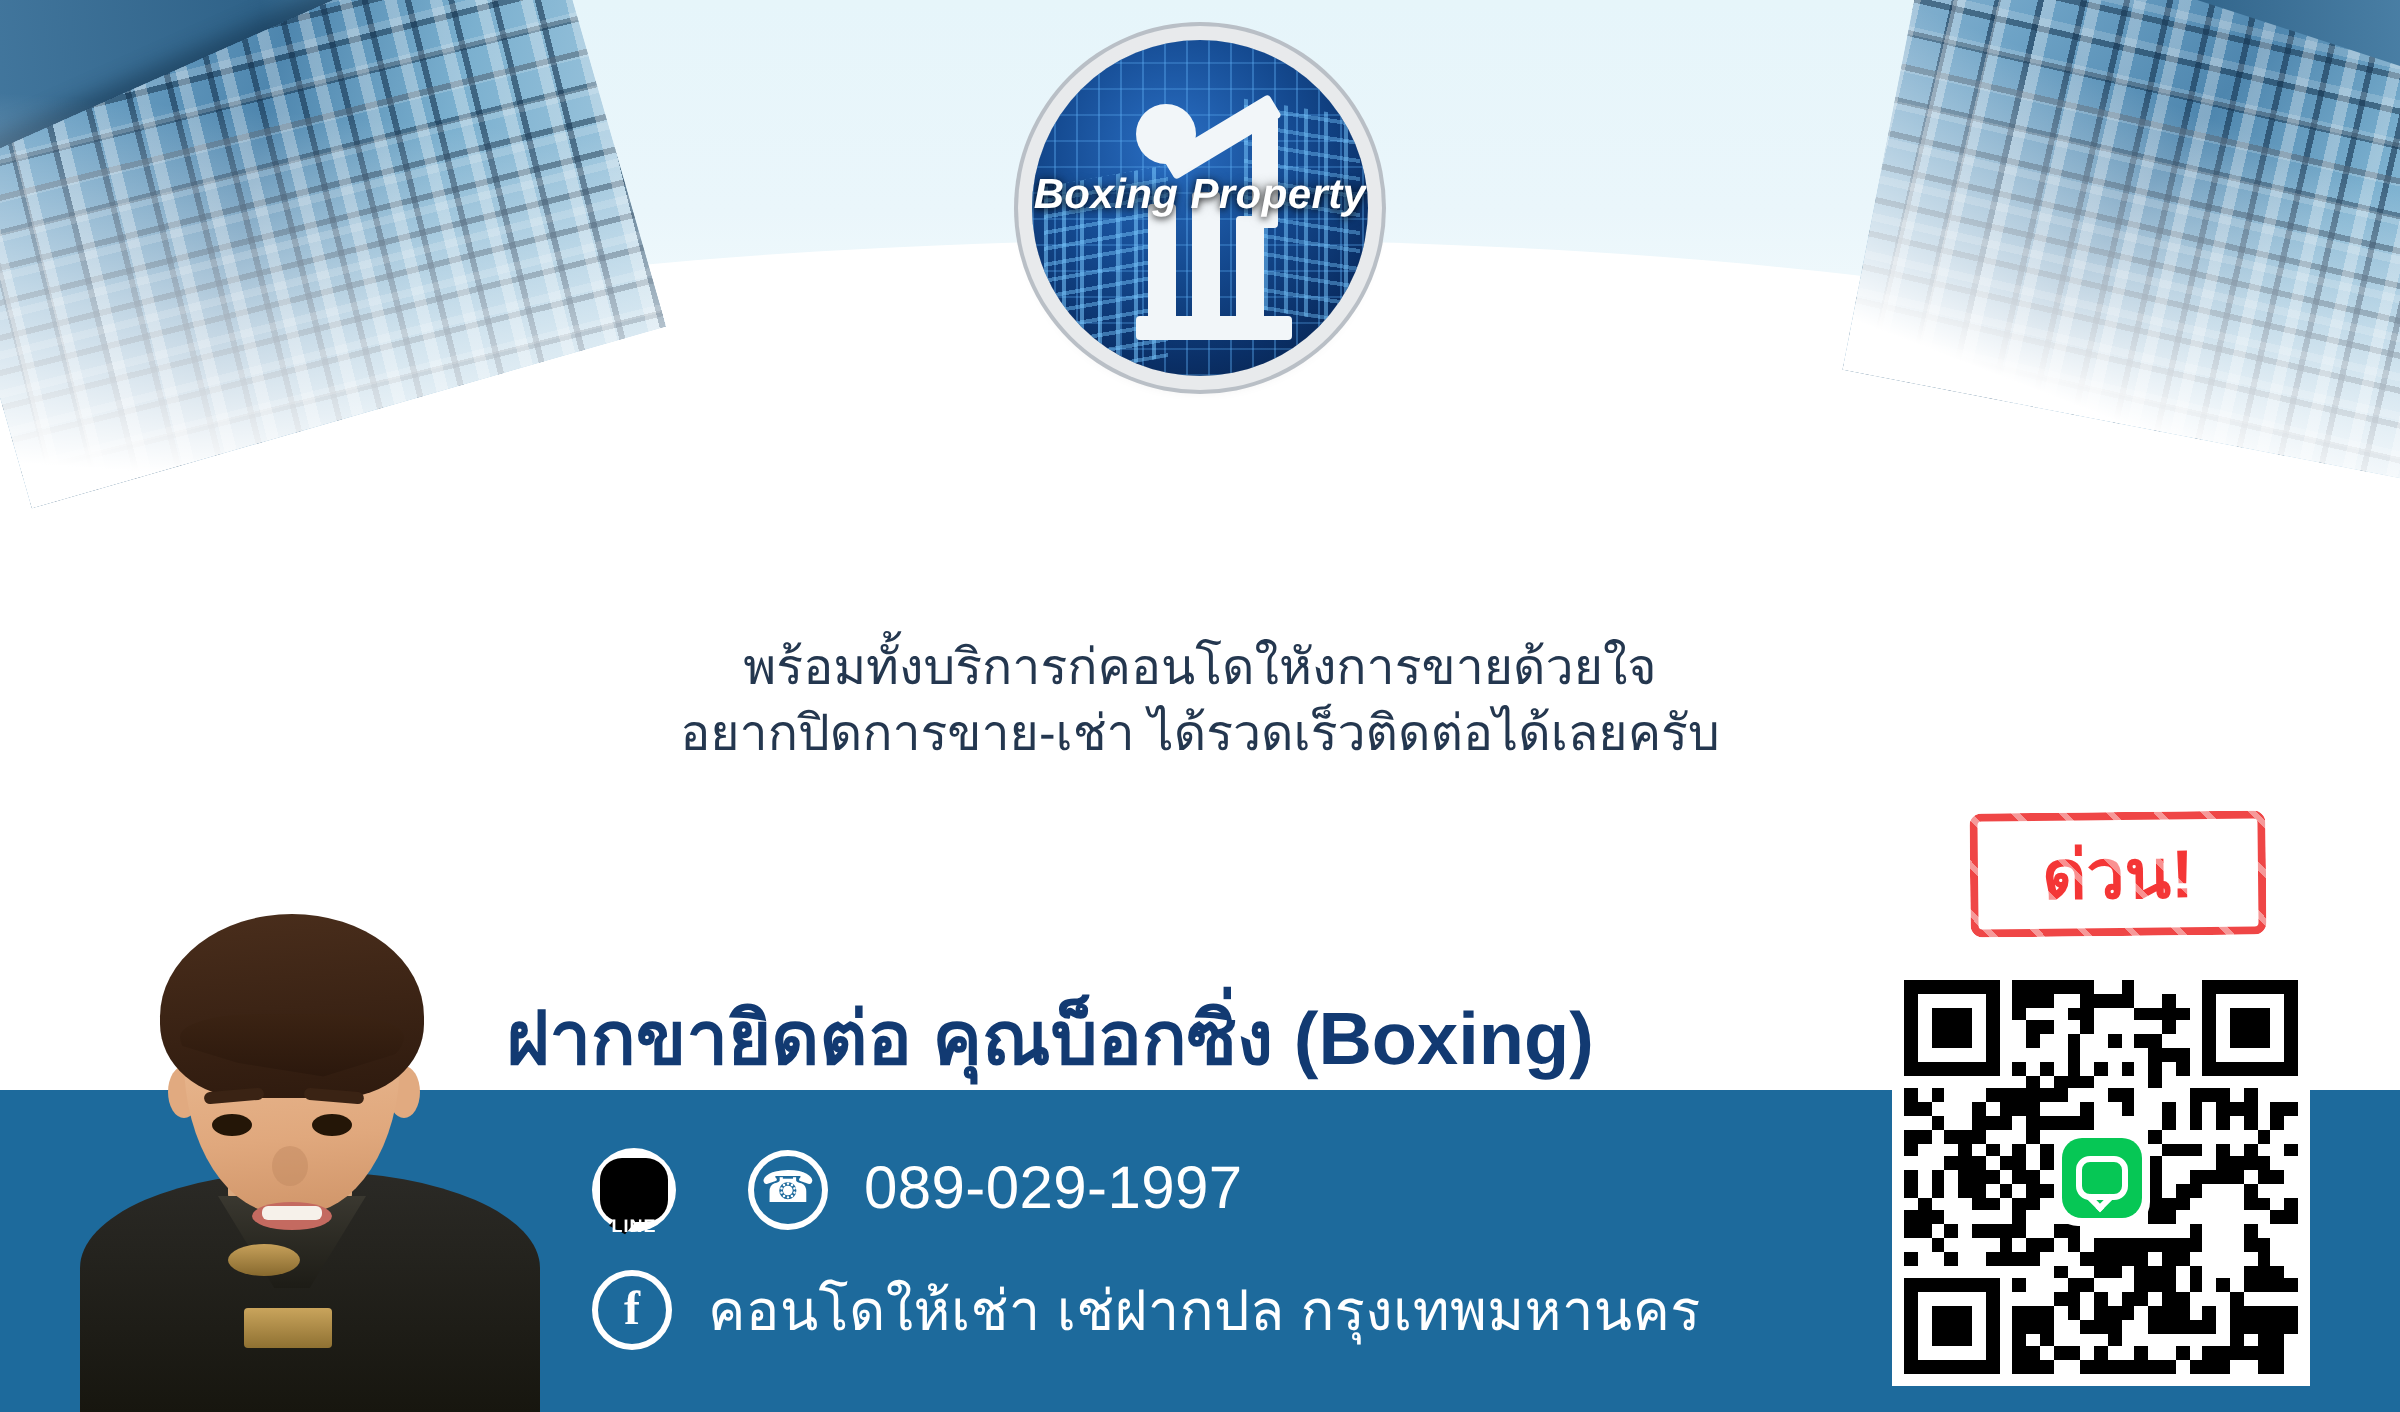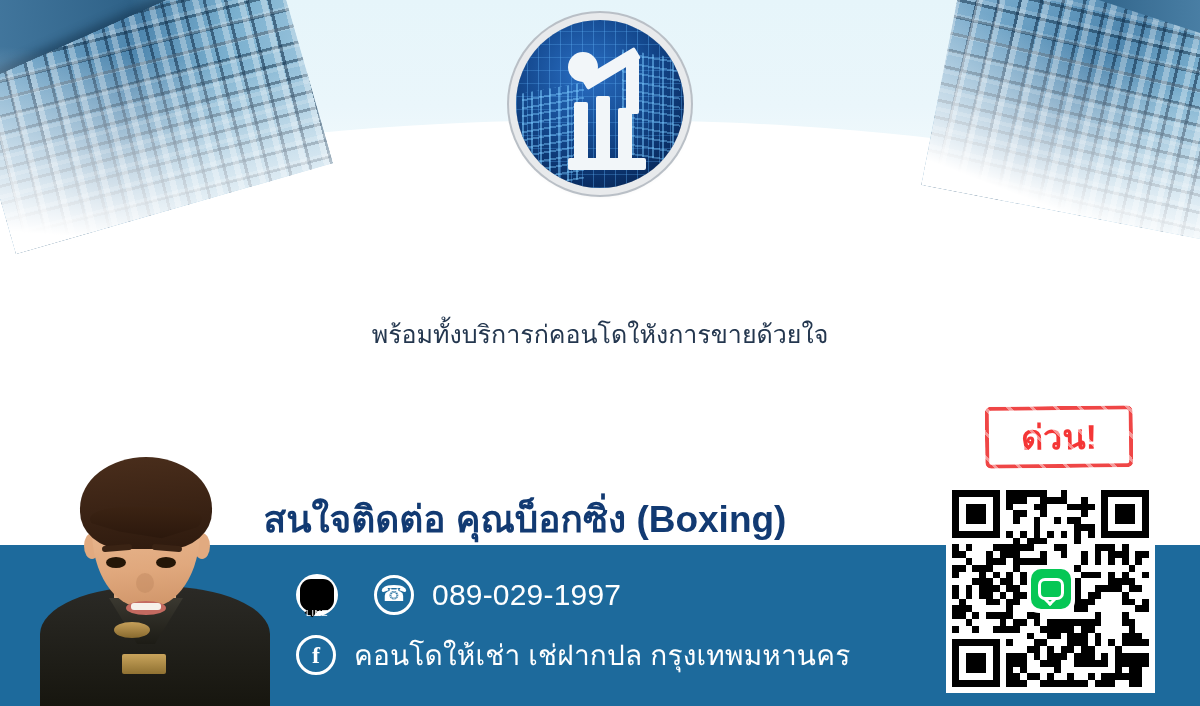--- a/index.html
+++ b/index.html
@@ -271,21 +271,21 @@
     border-radius:11px 11px 11px 11px;
     position:relative;
     display:flex; align-items:center; justify-content:center;
   }
   .ic-line-inner::after {
     content:""; position:absolute; left:7px; bottom:-5px;
     width:9px; height:9px; background:#000000;
     transform:rotate(28deg) skewX(-12deg);
   }
   .ic-line-txt {
-    color:#ffffff; font-size:9px; font-weight:normal; letter-spacing:.5px; z-index:2;margin-top:36px;
+    color:#ffffff; font-size:9px; font-weight:bold; letter-spacing:.5px; z-index:2;margin-top:36px;
   }
   .ic-circle {
     width:40px; height:40px; border-radius:50%;
     border:3px solid #ffffff;
     display:flex; align-items:center; justify-content:center;
     color:#ffffff;
     background:transparent;
   }
   .ic-phone-glyph { font-size:22px; line-height:1; transform:translateY(-1px); }
   .ic-fb-glyph { font-size:24px; font-weight:bold; font-family:"Liberation Serif",serif; line-height:1; }
@@ -348,29 +348,31 @@
     <div class="logo-mesh"></div>
     <div class="logo-mesh2"></div>
     <div class="logo-mesh3"></div>
     <div class="logo-head"></div>
     <div class="logo-arm"></div>
     <div class="logo-roof-r"></div>
     <div class="logo-bar lb1"></div>
     <div class="logo-bar lb2"></div>
     <div class="logo-bar lb3"></div>
     <div class="logo-base"></div>
+    <div class="logo-text">Boxing Property</div>
   </div>
 
 
   <div class="subtitle">
     <div>พร้อมทั้งบริการก่คอนโดใหังการขายด้วยใจ</div>
+    <div>อยากปิดการขาย-เช่า ได้รวดเร็วติดต่อได้เลยครับ</div>
   </div>
 
 
-  <div class="contact-title">สนใจติดต่อ คุณบ็อกซิ่ง (Boxing)</div>
+  <div class="contact-title">ฝากขายิดต่อ คุณบ็อกซิ่ง (Boxing)</div>
 
   <div class="stamp">ด่วน!</div>
 
   <div class="band"></div>
 
   <div class="portrait">
     <div class="p-shirt"></div>
     <div class="p-neck"></div>
     <div class="p-shirt-collar"></div>
     <div class="p-pin"></div>

